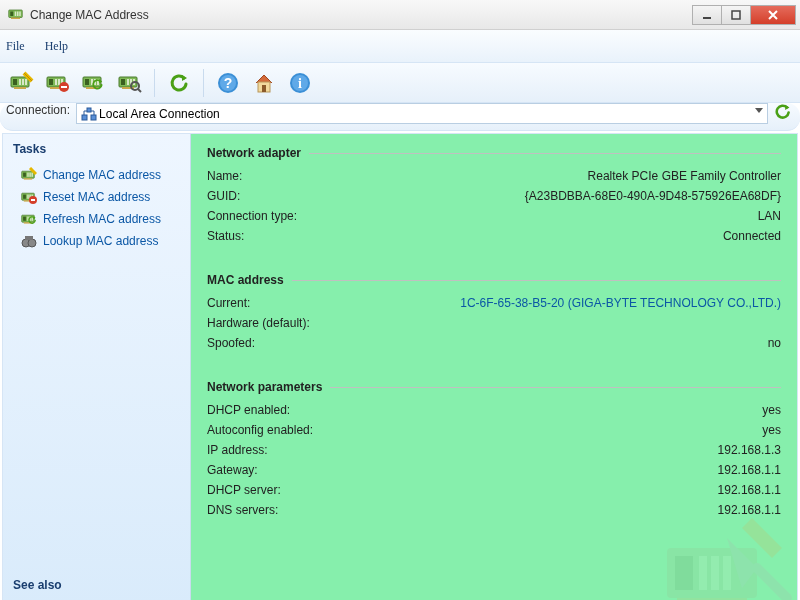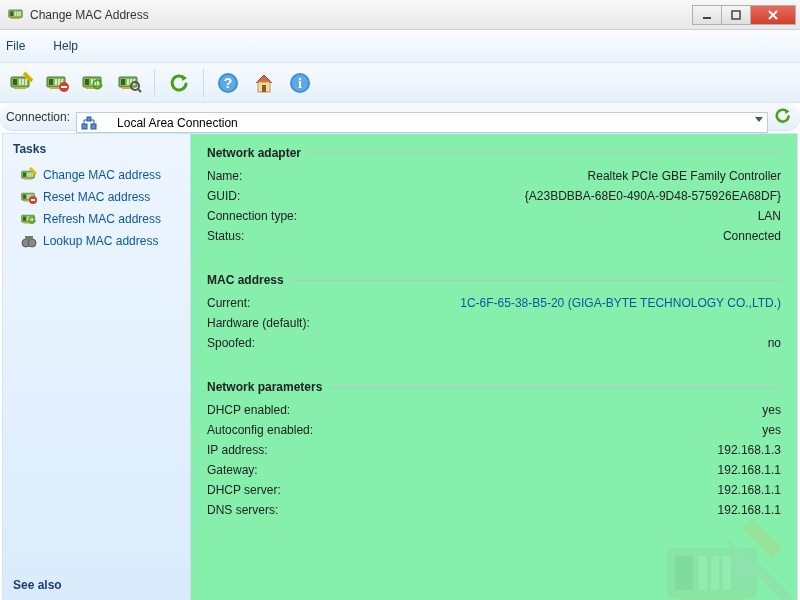--- a/index.html
+++ b/index.html
@@ -8,32 +8,32 @@
   
   .titlebar { height: 30px; background: linear-gradient(to bottom, #f8f8f8, #e8e8e8); border-bottom: 1px solid #d0d0d0; display: flex; align-items: center; padding: 0 4px 0 8px; }
   .titlebar .app-icon { width: 16px; height: 16px; margin-right: 6px; display: inline-flex; }
   .titlebar .title { flex: 1; color: #333; font-size: 12px; }
   .titlebar .controls { display: flex; gap: 0; }
   .titlebar .ctrl { width: 30px; height: 20px; border: 1px solid #b0b0b0; background: linear-gradient(to bottom,#f5f5f5,#e0e0e0); display: flex; align-items: center; justify-content: center; font-size: 10px; margin-left: -1px; }
   .titlebar .ctrl.close { background: linear-gradient(to bottom,#e56c5c,#d43f2a); color: #fff; width: 46px; }
   .titlebar .ctrl svg { display:block; }
 
   
-  .menubar { height: 22px; background: linear-gradient(to bottom,#fafdff,#e9f2fb); border-bottom: 1px solid #d6e5f5; padding: 16px 6px; display: flex; align-items: center; gap: 28px; }
+  .menubar { height: 22px; background: linear-gradient(to bottom,#fafdff,#e9f2fb); border-bottom: 1px solid #d6e5f5; padding: 16px 6px; display: flex; align-items: center; gap: 20px; font-family: Liberation Serif, serif; }
   .menubar span { color: #1a3e6f; cursor: default; }
 
   
   .toolbar { height: 40px; background: linear-gradient(to bottom,#f7fbff,#e6f0fa); border-bottom: 1px solid #d6e5f5; display: flex; align-items: center; padding: 0 6px; gap: 4px; }
   .tb-btn { width: 32px; height: 32px; border: 1px solid transparent; border-radius: 3px; display: flex; align-items: center; justify-content: center; }
   .tb-sep { width: 1px; height: 28px; background: #c9dbee; margin: 0 4px; }
 
   
-  .conn-row { height: 28px; background: linear-gradient(to bottom,#f7fbff,#e6f0fa); border-bottom: 1px solid #d6e5f5; display: flex; align-items: center; padding: 0 6px; gap: 6px; border-radius: 13px; }
+  .conn-row { height: 28px; background: linear-gradient(to bottom,#f7fbff,#e6f0fa); border-bottom: 1px solid #d6e5f5; display: flex; align-items: flex-start; padding: 0 6px; gap: 6px; border-radius: 13px; }
   .conn-row label { color: #333; }
-  .conn-select { flex: 1; height: 21px; border: 1px solid #b9cee2; background: #fff; display: flex; align-items: center; padding: 0 4px; gap: 20px; position: relative; margin-top: 12px; }
+  .conn-select { flex: 1; height: 21px; border: 1px solid #b9cee2; background: #fff; display: flex; align-items: center; padding: 0 4px; gap: 2px; position: relative; }
   .conn-select .arrow { position: absolute; right: 4px; top: 4px; border-left: 4px solid transparent; border-right: 4px solid transparent; border-top: 5px solid #555; }
   .refresh-small { width: 20px; height: 20px; display:flex; align-items:center; justify-content:center; }
 
   
   .body { display: flex; height: calc(600px - 30px - 22px - 40px - 28px - 4px); border: 1px solid #d6e5f5; margin: 2px; }
   .sidebar { width: 188px; background: linear-gradient(to bottom,#eef6ff,#d9ebfb); border-right: 1px solid #c9dbee; padding: 8px 10px; display:flex; flex-direction:column; }
   .sidebar h3 { font-size: 12px; font-weight: bold; color: #1a3e6f; margin-bottom: 8px; }
   .task { display: flex; align-items: center; gap: 6px; color: #0b57a5; padding: 3px 0 3px 8px; cursor: pointer; }
   .spacer { flex:1; }
 

